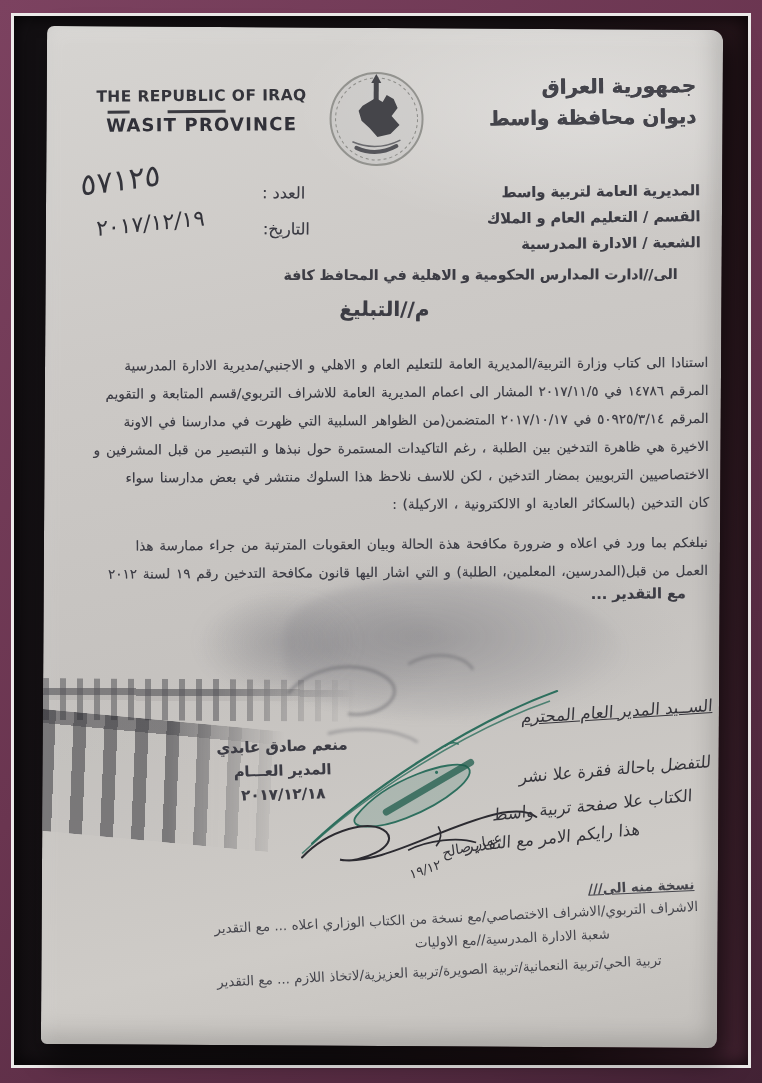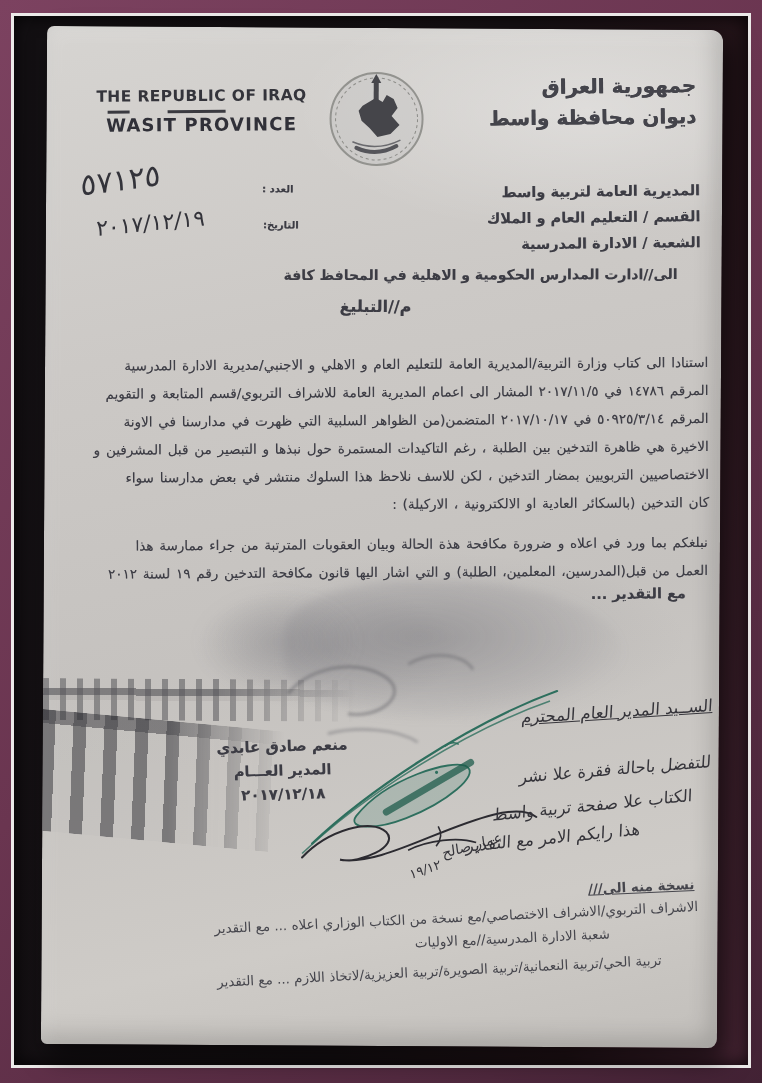--- a/index.html
+++ b/index.html
@@ -44,28 +44,28 @@
 
   
   .callig{right:26px;top:42px;text-align:right;transform:rotate(-1deg);}
   .callig div{font-size:20px;font-weight:bold;color:#44444b;line-height:1.55;letter-spacing:-.3px;text-shadow:.4px 0 #44444b;}
 
   
   .dir{right:22px;top:150px;text-align:right;transform:rotate(-1deg);}
   .dir div{font-size:14.5px;font-weight:bold;line-height:1.78;}
 
   
-  .ref-label{font-size:10px;font-weight:bold;}
+  .ref-label{font-size:16px;font-weight:normal;}
   .hand{color:#33333a;}
   .hw-num{left:34px;top:136px;font-size:30px;letter-spacing:9px;transform:rotate(-8deg) skewX(-6deg);}
   .hw-date{left:50px;top:184px;font-size:22px;letter-spacing:2px;transform:rotate(-6deg) skewX(-5deg);}
 
   
   .to-line{right:44px;top:238px;font-size:14px;font-weight:600;transform:rotate(-.5deg);}
-  .subj{left:294px;top:269px;font-size:16px;font-weight:600;}
+  .subj{left:294px;top:269px;font-size:20px;font-weight:600;}
 
   
   .para{left:10px;right:12px;text-align:right;transform:rotate(-.7deg);}
   .para .bl{font-size:13.5px;font-weight:500;line-height:28px;white-space:nowrap;word-spacing:1.5px;}
   .closing{right:34px;top:556px;font-size:14.5px;font-weight:bold;transform:rotate(-1deg);}
 
   
   .stain1{left:240px;top:552px;width:340px;height:140px;border-radius:45% 60% 55% 50%;
     background:radial-gradient(ellipse at 40% 40%, rgba(86,86,95,.28), rgba(110,110,120,.12) 55%, transparent 75%);filter:blur(5px);}
   .stain2{left:150px;top:560px;width:170px;height:110px;border-radius:50%;

